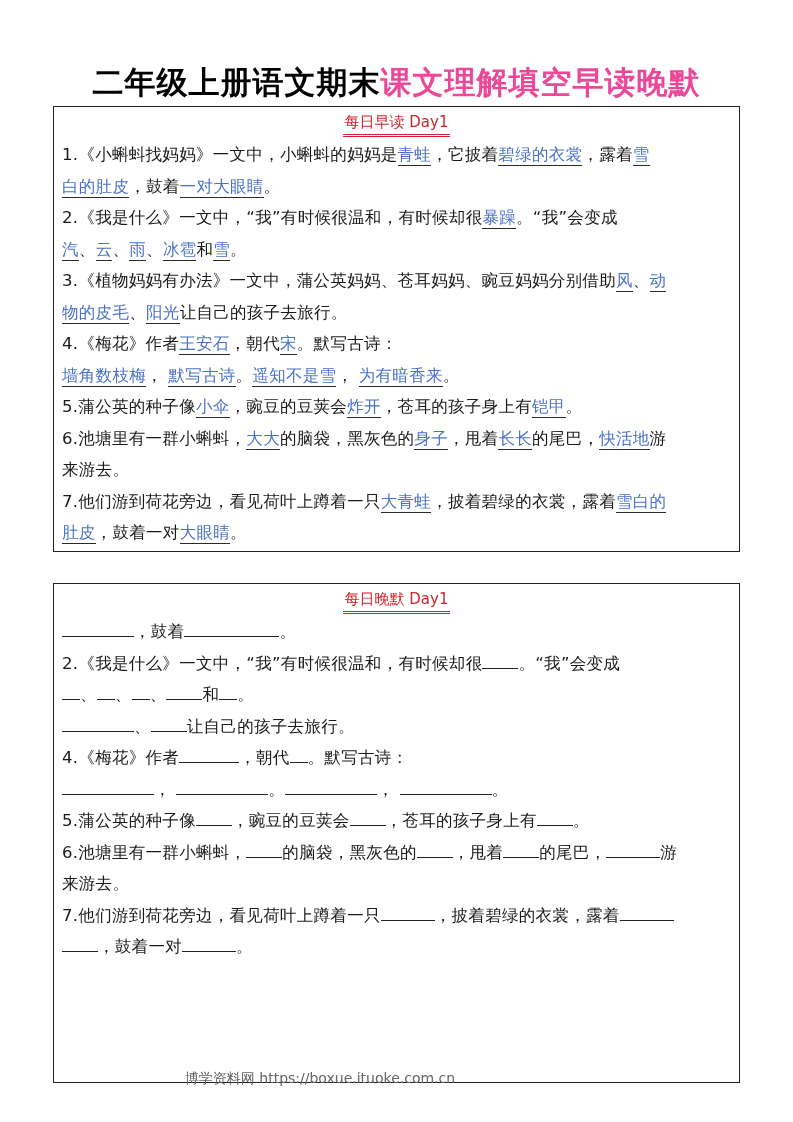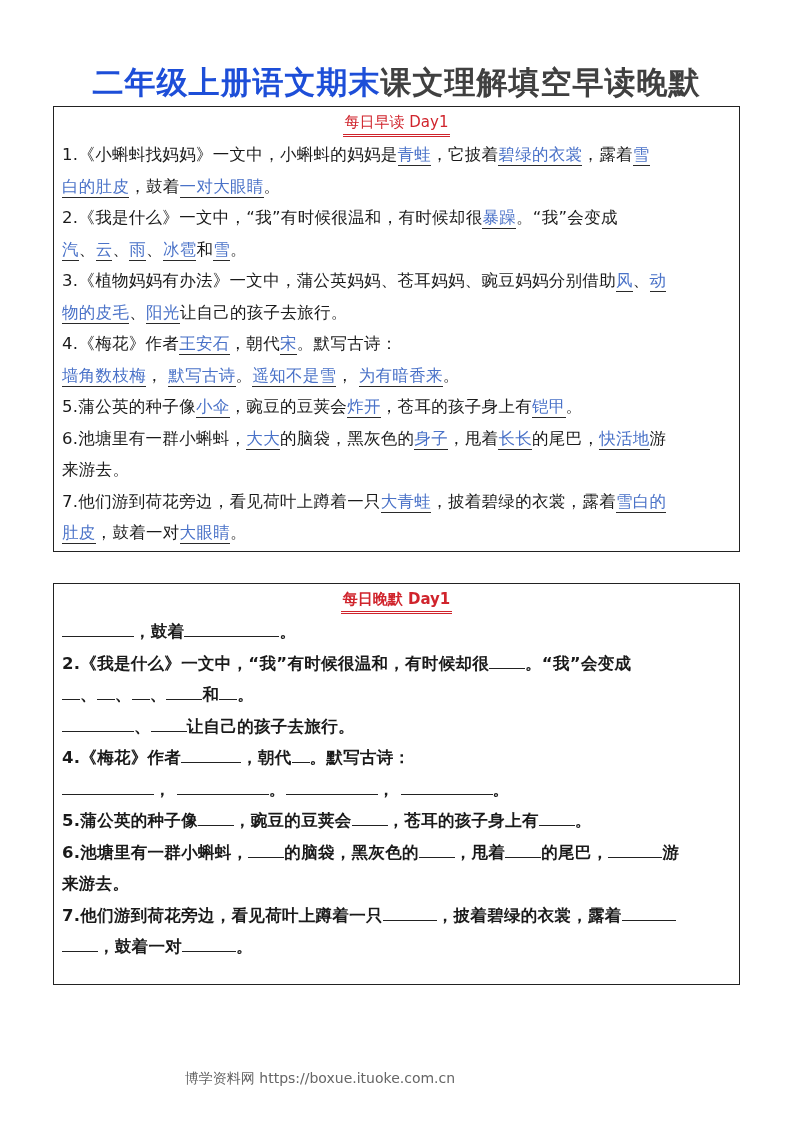--- a/index.html
+++ b/index.html
@@ -1,25 +1,25 @@
 <!DOCTYPE html>
 <html><head>
 <meta charset="utf-8">
 <style>
   html, body { margin: 0; padding: 0; background: #ffffff; }
   body { width: 793px; height: 1122px; position: relative; overflow: hidden;
          font-family: "DejaVu Sans", "Liberation Sans", sans-serif; color: #1a1a1a; }
   .title { position: absolute; top: 62px; left: 0; width: 793px; text-align: center;
            font-size: 31px; font-weight: bold; letter-spacing: 1px; line-height: 40px; }
-  .title .t-black { color: #1d4ed8; margin-top: 32px; }
-  .title .t-red { color: #404040; }
+  .title .t-black { color: #000000; margin-top: 32px; }
+  .title .t-red { color: #ec4899; }
   .box { position: absolute; left: 53px; width: 687px; border: 1.5px solid #222;
          box-sizing: border-box; padding: 4px 8px 20px 8px; }
   .box1 { top: 106px; height: 446px; }
-  .box2 { top: 583px; height: 402px; font-weight: bold; }
+  .box2 { top: 583px; height: 500px; }
   .box-head { text-align: center; color: #d0242c; font-size: 15px; line-height: 22px; margin-bottom: 2px; }
   .box-head span { display: inline-block; border-bottom: 3px double #d0242c; padding: 0 2px 1px 2px; }
   .line { font-size: 16.5px; line-height: 31.5px; white-space: nowrap; letter-spacing: 0.3px; }
   .ans { color: #4a72c8; border-bottom: 1.3px solid #2a2a2a; padding-bottom: 1px; margin-top: 8px; }
   .blank { display: inline-block; border-bottom: 1.3px solid #222; height: 1em; vertical-align: baseline; }
   .footer { position: absolute; top: 1070px; left: 0; width: 640px; text-align: center;
             font-size: 14px; color: #666; }
 </style>
 </head>
 <body>

